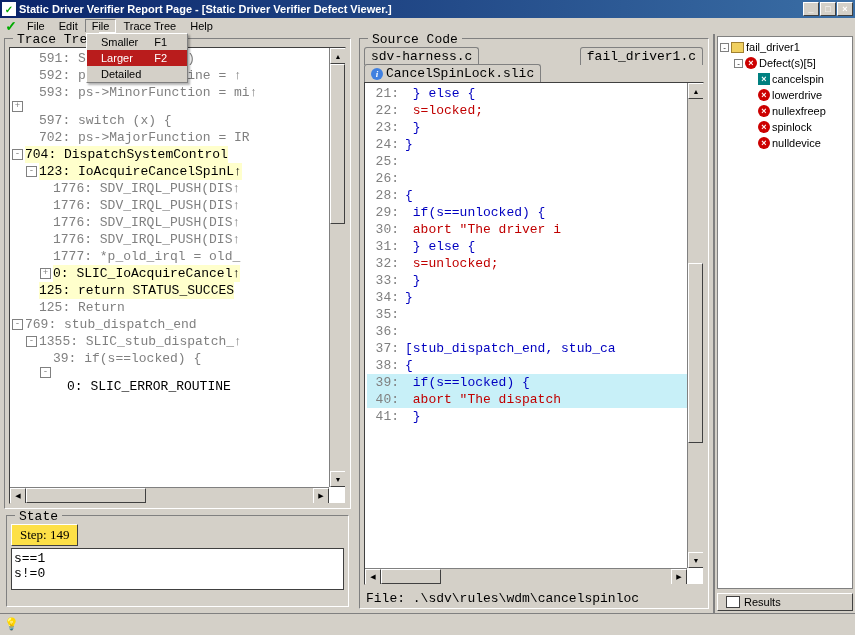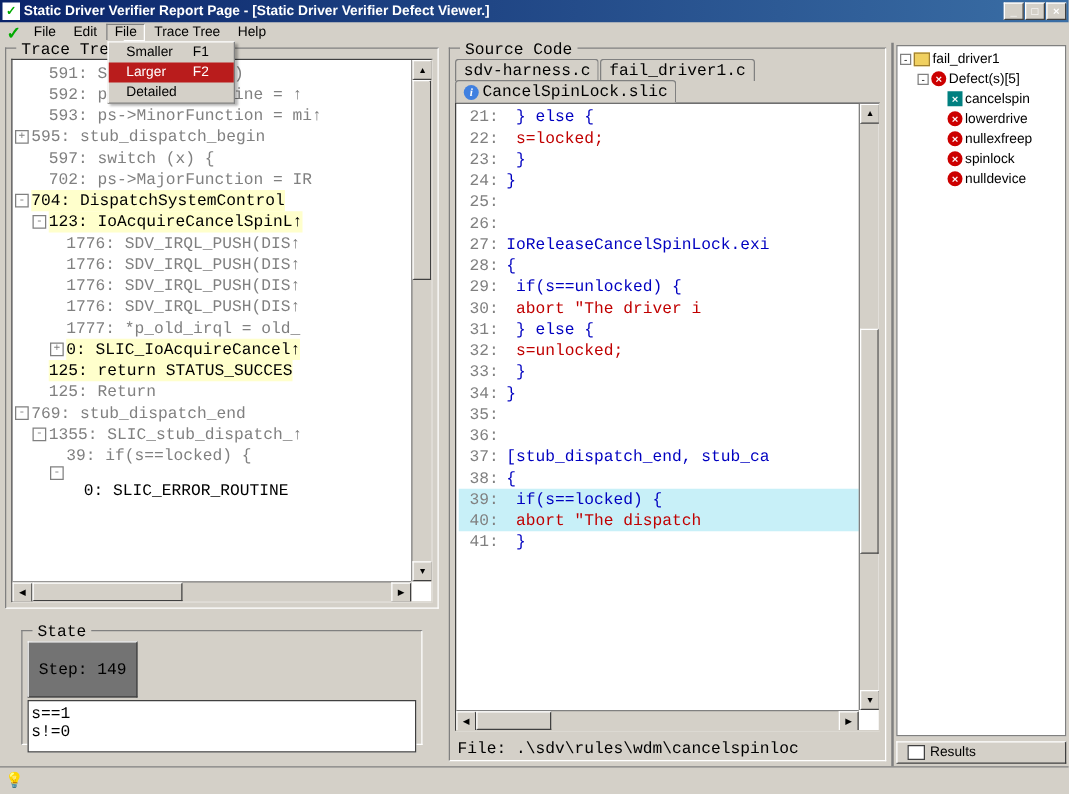--- a/index.html
+++ b/index.html
@@ -30,26 +30,26 @@
 .gray { color: #808080; }
 .blue { color: #0000c0; }
 .red { color: #c00000; }
 .hl-yellow { background: #ffffcc; }
 .hl-navy { background: #0a246a; color: #fff; }
 .hl-cyan { background: #c8f0f8; }
 .scroll-v { position: absolute; right: 0; top: 0; bottom: 16px; width: 16px; background: #d4d0c8; border-left: 1px solid #808080; }
 .scroll-h { position: absolute; bottom: 0; left: 0; right: 16px; height: 16px; background: #d4d0c8; border-top: 1px solid #808080; }
 .scroll-btn { width: 16px; height: 16px; background: #d4d0c8; border: 1px solid #fff; border-right-color: #404040; border-bottom-color: #404040; font-size: 7px; display: flex; align-items: center; justify-content: center; position: absolute; }
 .scroll-thumb { background: #d4d0c8; border: 1px solid #fff; border-right-color: #404040; border-bottom-color: #404040; position: absolute; }
-.tabs { display: flex; margin: 8px 4px 0 4px; font-family: "Courier New", monospace; font-size: 13px; flex-wrap: wrap; }
+.tabs { display: flex; margin: 8px 4px 0 4px; font-family: "Courier New", monospace; font-size: 13px; flex-wrap: wrap; justify-content: space-between; }
 .tab { border: 1px solid #808080; border-bottom: none; padding: 1px 6px; background: #d4d0c8; margin-right: 1px; border-radius: 3px 3px 0 0; display: flex; align-items: center; gap: 3px; }
 .tab.active { background: #d4d0c8; position: relative; z-index: 2; }
 .info-icon { width: 12px; height: 12px; border-radius: 50%; background: #4080e0; color: #fff; font-size: 9px; font-weight: bold; display: inline-flex; align-items: center; justify-content: center; font-family: serif; font-style: italic; }
-.state-panel { border: 1px solid #808080; border-right-color: #fff; border-bottom-color: #fff; margin: 15px; position: relative; height: 92px; }
-.step-btn { border: 1px solid #fff; border-right-color: #404040; border-bottom-color: #404040; padding: 14px 8px; font-family: Liberation Mono, monospace; font-size: 13px; background: #737373; margin: 8px 4px 2px 4px; display: inline-block; }
+.state-panel { border: 1px solid #808080; border-right-color: #fff; border-bottom-color: #fff; margin: 4px; position: relative; height: 92px; }
+.step-btn { border: 1px solid #fff; border-right-color: #404040; border-bottom-color: #404040; padding: 2px 8px; font-family: Liberation Serif, serif; font-size: 13px; background: #fde047; margin: 8px 4px 2px 4px; display: inline-block; }
 .state-inner { background: #fff; border: 1px solid #404040; margin: 0 4px 4px 4px; height: 42px; font-family: "Courier New", monospace; font-size: 13px; padding: 2px; }
 .tree-panel { flex: 1; background: #fff; border: 1px solid #808080; margin: 2px; padding: 2px; font-size: 11px; overflow: hidden; }
 .tree-node { display: flex; align-items: center; white-space: nowrap; line-height: 16px; }
 .tree-box { width: 9px; height: 9px; border: 1px solid #808080; font-size: 8px; line-height: 7px; text-align: center; margin-right: 2px; }
 .folder-icon { width: 13px; height: 11px; background: #f0d060; border: 1px solid #a08030; margin-right: 2px; }
 .err-icon { width: 12px; height: 12px; border-radius: 50%; background: #c00; color: #fff; font-size: 9px; font-weight: bold; display: inline-flex; align-items: center; justify-content: center; margin-right: 2px; }
 .sel-icon { width: 12px; height: 12px; background: teal; color: #fff; font-size: 9px; font-weight: bold; display: inline-flex; align-items: center; justify-content: center; margin-right: 2px; }
 .results-btn { border: 1px solid #fff; border-right-color: #404040; border-bottom-color: #404040; padding: 2px 8px; margin: 2px; display: flex; align-items: flex-start; gap: 4px; background: #d4d0c8; font-size: 11px; }
 .results-icon { width: 14px; height: 12px; background: #fff; border: 1px solid #404040; position: relative; }
 .statusbar { height: 20px; border-top: 1px solid #808080; display: flex; align-items: center; padding: 0 4px; gap: 4px; font-size: 11px; }
@@ -109,21 +109,20 @@
               <span class="gray">592: ps-&gt;CancelRoutine = ↑</span>
             </div>
             <div class="tree-line">
               <span class="tree-indent" style="width:14px"></span>
               <span style="width:13px;display:inline-block"></span>
               <span class="gray">593: ps-&gt;MinorFunction = mi↑</span>
             </div>
             <div class="tree-line">
               <span class="tree-indent" style="width:0px"></span>
               <span class="tree-glyph">+</span>
-              <span class="gray">595: stub_dispatch_begin</span>
             </div>
             <div class="tree-line">
               <span class="tree-indent" style="width:14px"></span>
               <span style="width:13px;display:inline-block"></span>
               <span class="gray">597: switch (x) {</span>
             </div>
             <div class="tree-line">
               <span class="tree-indent" style="width:14px"></span>
               <span style="width:13px;display:inline-block"></span>
               <span class="gray">702: ps-&gt;MajorFunction = IR</span>
@@ -243,21 +242,20 @@
         </div>
       </div>
       <div class="panel-inner" style="margin-top:0">
         <div class="code-area" id="source-area">
             <div><span class="ln">21:</span><span class="blue">    } else {</span></div>
             <div><span class="ln">22:</span><span class="red">        s=locked;</span></div>
             <div><span class="ln">23:</span><span class="blue">    }</span></div>
             <div><span class="ln">24:</span><span class="blue">}</span></div>
             <div><span class="ln">25:</span><span class="blue"></span></div>
             <div><span class="ln">26:</span><span class="blue"></span></div>
-            <div><span class="ln">27:</span><span class="blue">IoReleaseCancelSpinLock.exi</span></div>
             <div><span class="ln">28:</span><span class="blue">{</span></div>
             <div><span class="ln">29:</span><span class="blue">    if(s==unlocked) {</span></div>
             <div><span class="ln">30:</span><span class="red">        abort "The driver i</span></div>
             <div><span class="ln">31:</span><span class="blue">    } else {</span></div>
             <div><span class="ln">32:</span><span class="red">        s=unlocked;</span></div>
             <div><span class="ln">33:</span><span class="blue">    }</span></div>
             <div><span class="ln">34:</span><span class="blue">}</span></div>
             <div><span class="ln">35:</span><span class="blue"></span></div>
             <div><span class="ln">36:</span><span class="blue"></span></div>
             <div><span class="ln">37:</span><span class="blue">[stub_dispatch_end, stub_ca</span></div>

